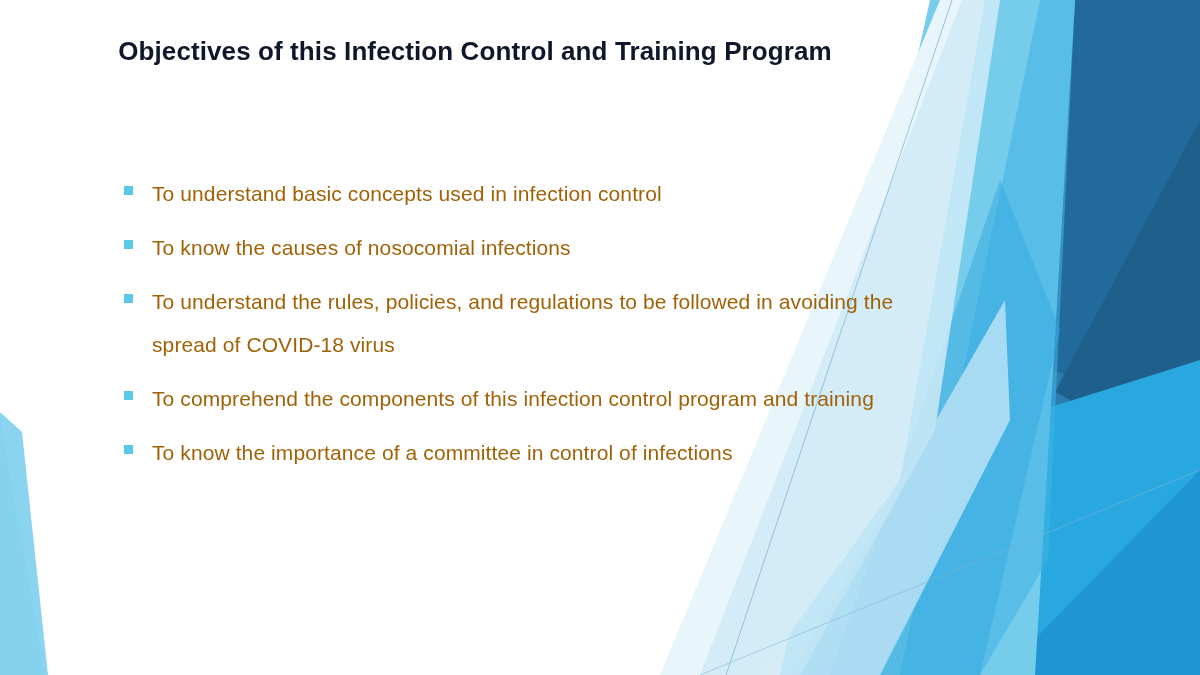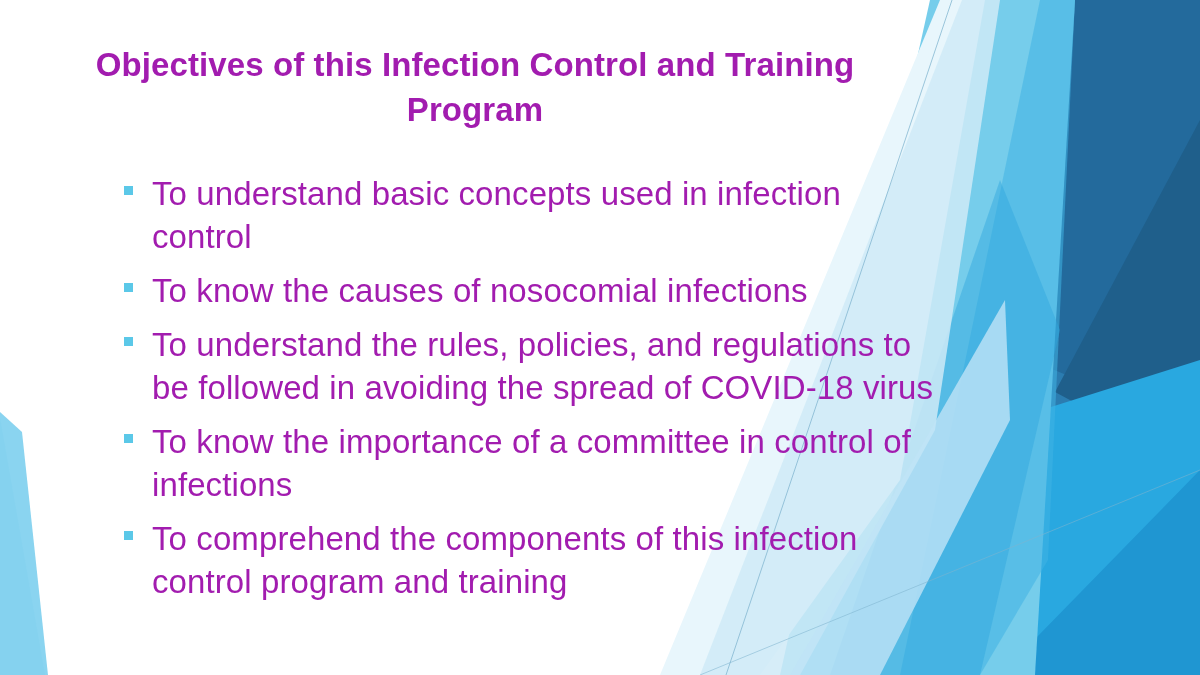--- a/index.html
+++ b/index.html
@@ -29,26 +29,26 @@
 
   
   #title-block {
     position: absolute;
     left: 60px;
     top: 30px;
     width: 830px;
     text-align: center;
   }
   #slide-title {
-    margin: 13px;
+    margin: 4px;
     font-family: "Liberation Sans", sans-serif;
-    font-size: 33px;
+    font-size: 26px;
     font-weight: bold;
     line-height: 1.35;
-    color: #a21caf;
+    color: #0f172a;
     letter-spacing: 0.1px;
   }
 
   
   #bullet-list {
     position: absolute;
     left: 124px;
     top: 172px;
     width: 820px;
   }
@@ -61,23 +61,23 @@
     flex: 0 0 auto;
     width: 9px;
     height: 9px;
     margin-top: 14px;
     margin-right: 19px;
     background: #5bc8e8;
   }
   .bullet-text {
     flex: 1 1 auto;
     font-family: "Liberation Sans", sans-serif;
-    font-size: 33px;
+    font-size: 21px;
     line-height: 43px;
-    color: #a21caf;
+    color: #a16207;
     font-weight: normal;
     letter-spacing: 0.1px;
   }
 </style>
 </head>
 <body>
 
 <div id="slide">
 
   <svg id="deco-right" viewBox="0 0 1200 675" preserveAspectRatio="none" xmlns="http://www.w3.org/2000/svg">
@@ -131,23 +131,23 @@
       <span class="bullet-text">To know the causes of nosocomial infections</span>
     </div>
 
     <div class="bullet-row">
       <span class="bullet-marker"></span>
       <span class="bullet-text">To understand the rules, policies, and regulations to be followed in avoiding the spread of COVID-18 virus</span>
     </div>
 
     <div class="bullet-row">
       <span class="bullet-marker"></span>
-      <span class="bullet-text">To know the importance of a committee in control of infections</span>
+      <span class="bullet-text">To comprehend the components of this infection control program and training</span>
     </div>
 
     <div class="bullet-row">
       <span class="bullet-marker"></span>
-      <span class="bullet-text">To comprehend the components of this infection control program and training</span>
+      <span class="bullet-text">To know the importance of a committee in control of infections</span>
     </div>
 
   </div>
 
 </div>
 
 </body></html>

